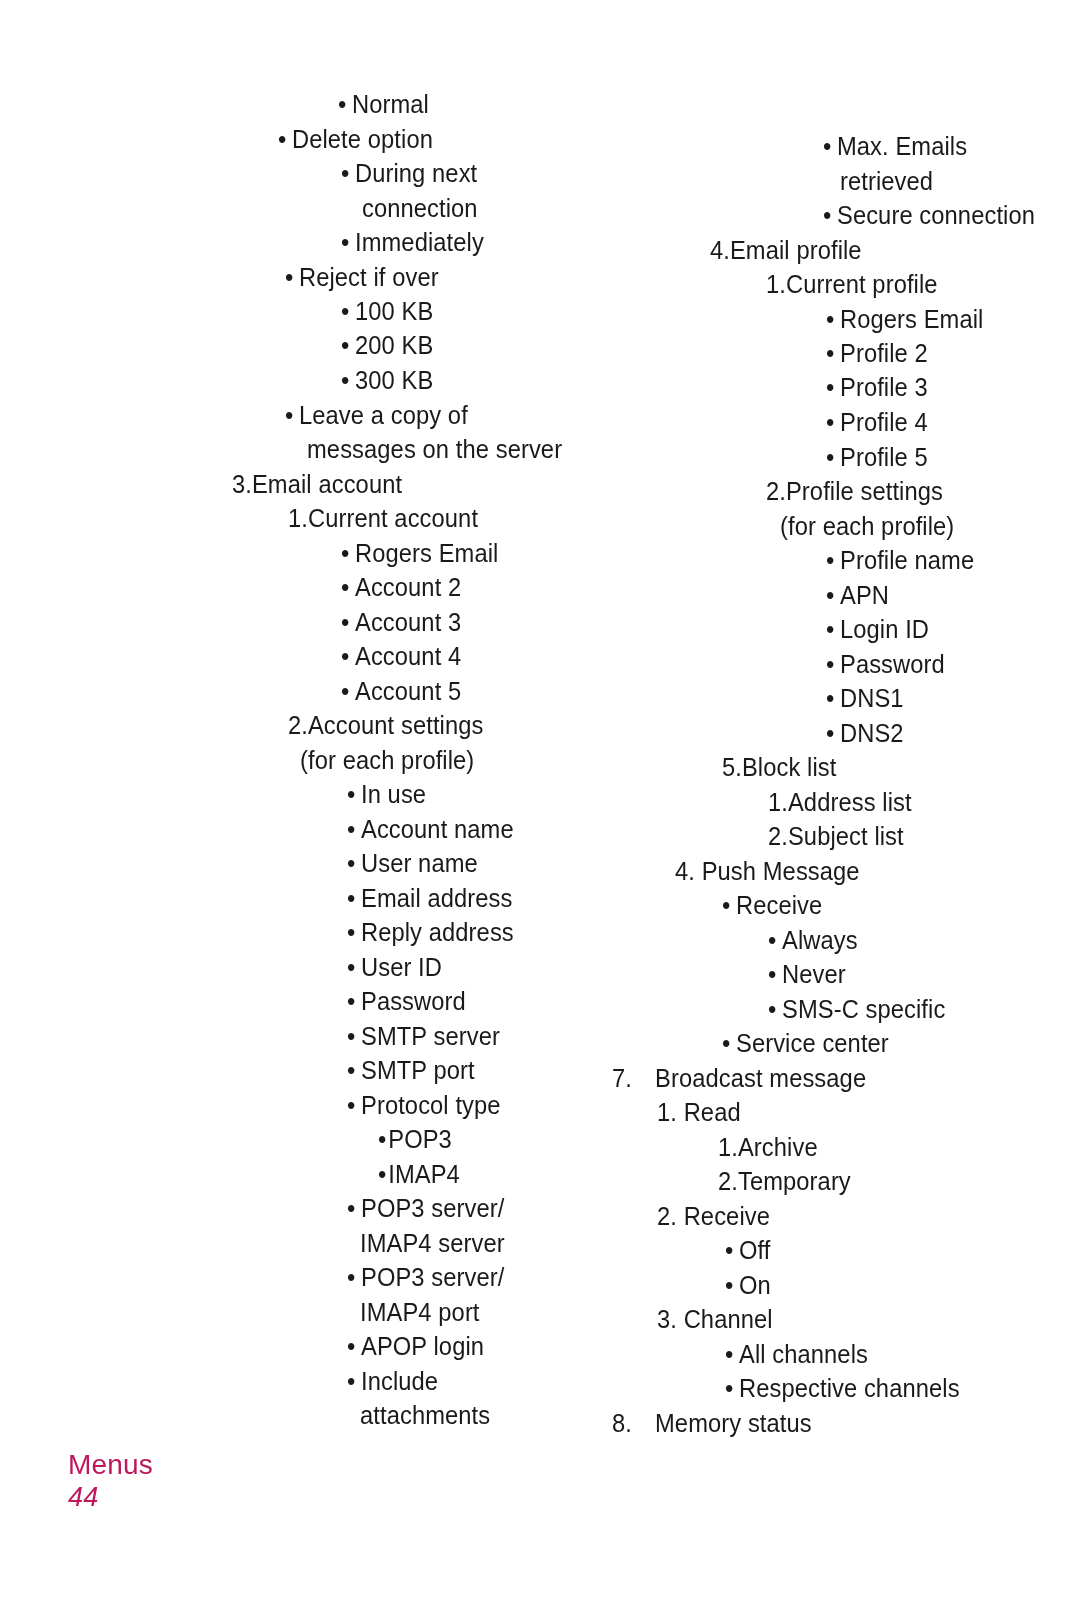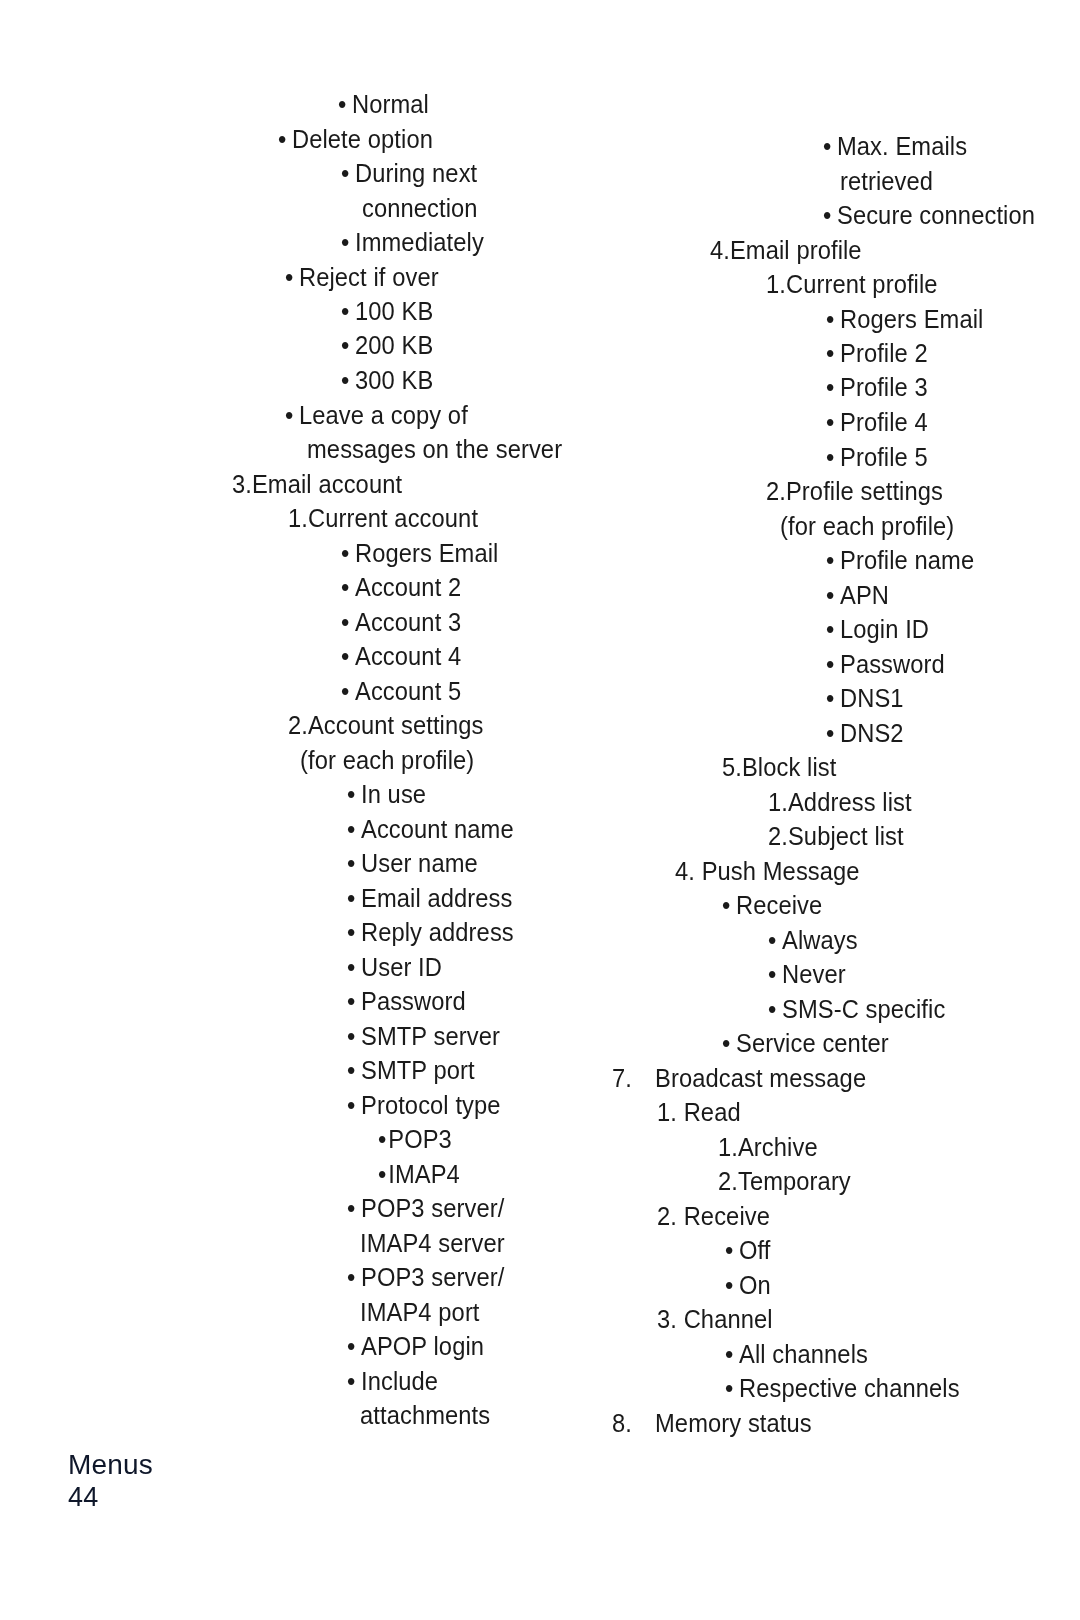--- a/index.html
+++ b/index.html
@@ -50,27 +50,27 @@
   }
   .bul-tight { margin-right: 2px; }
 
   
   .footer {
     position: absolute;
     left: 68px;
     font-family: "Liberation Sans", "DejaVu Sans", sans-serif;
     font-size: 28px;
     line-height: 32px;
-    color: #0f172a;
+    color: #be185d;
     letter-spacing: 0.2px;
     transform: none;
     white-space: nowrap;
   }
   #footer-title { top: 1449px; }
-  #footer-page  { top: 1481px; font-size: 27px; }
+  #footer-page  { top: 1481px; font-size: 27px; font-style: italic; }
 </style>
 </head>
 <body>
 
 <div class="page">
 
   <div class="col col-left" id="left-column">
       <div class="line" style="left: 338px; top: 89px;"><span class="bul">•</span><span>Normal</span></div>
       <div class="line" style="left: 278px; top: 124px;"><span class="bul">•</span><span>Delete option</span></div>
       <div class="line" style="left: 341px; top: 158px;"><span class="bul">•</span><span>During next</span></div>

